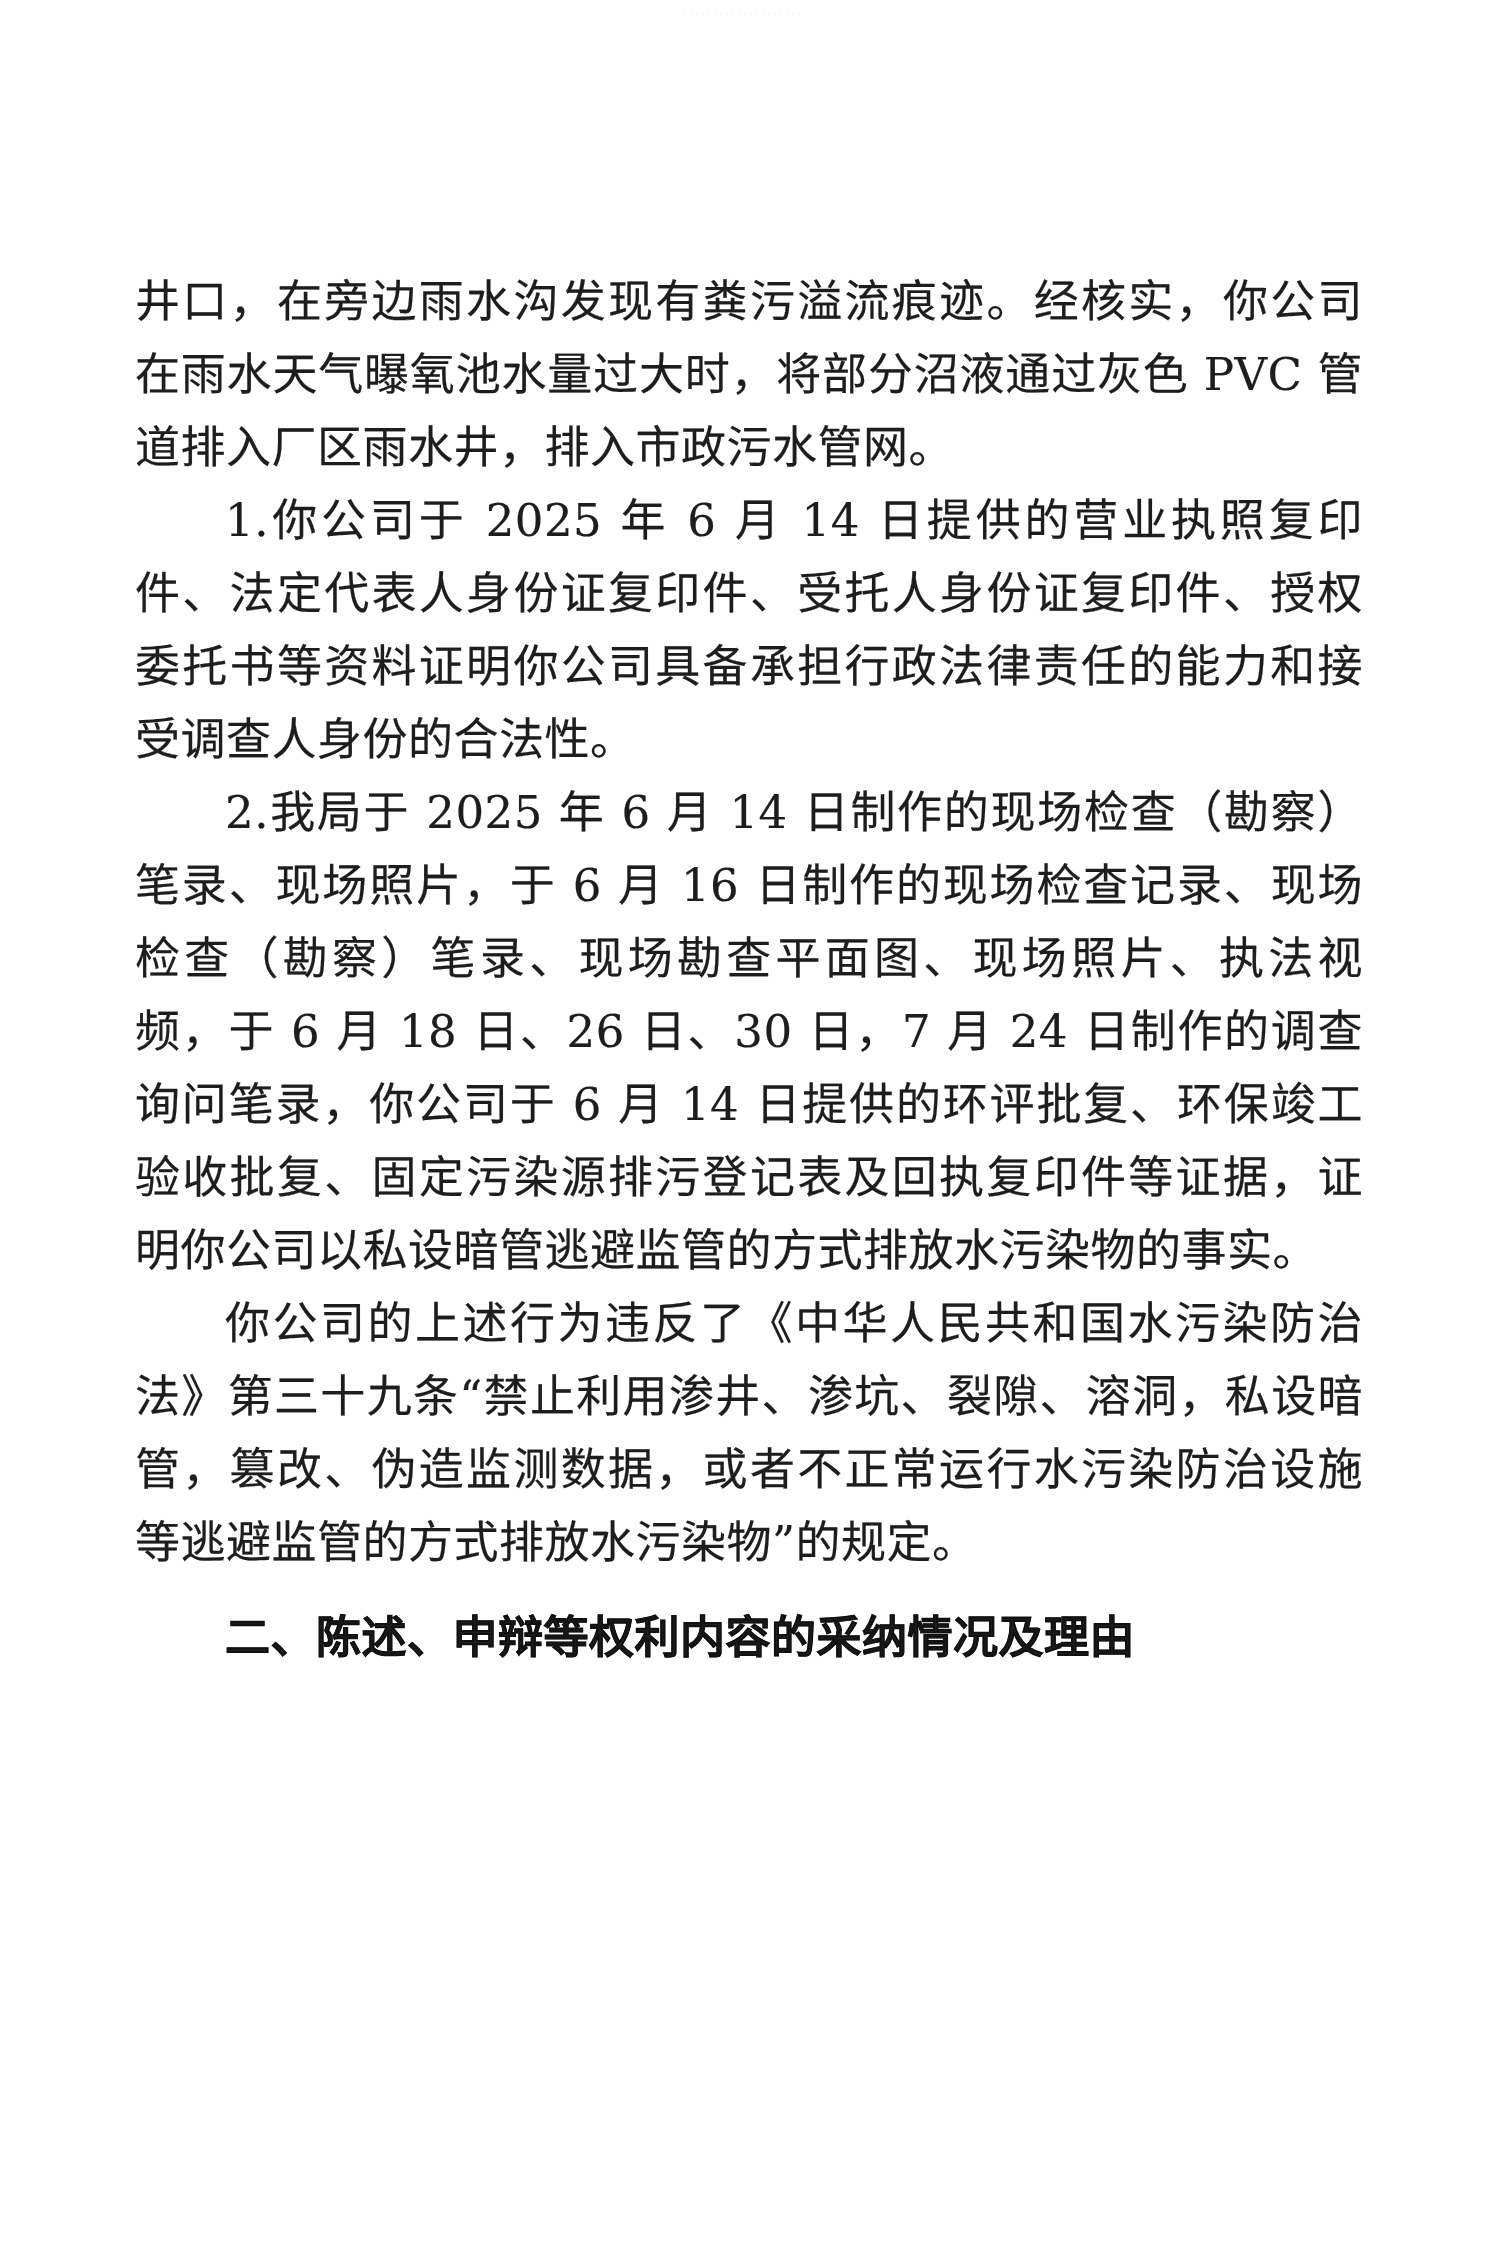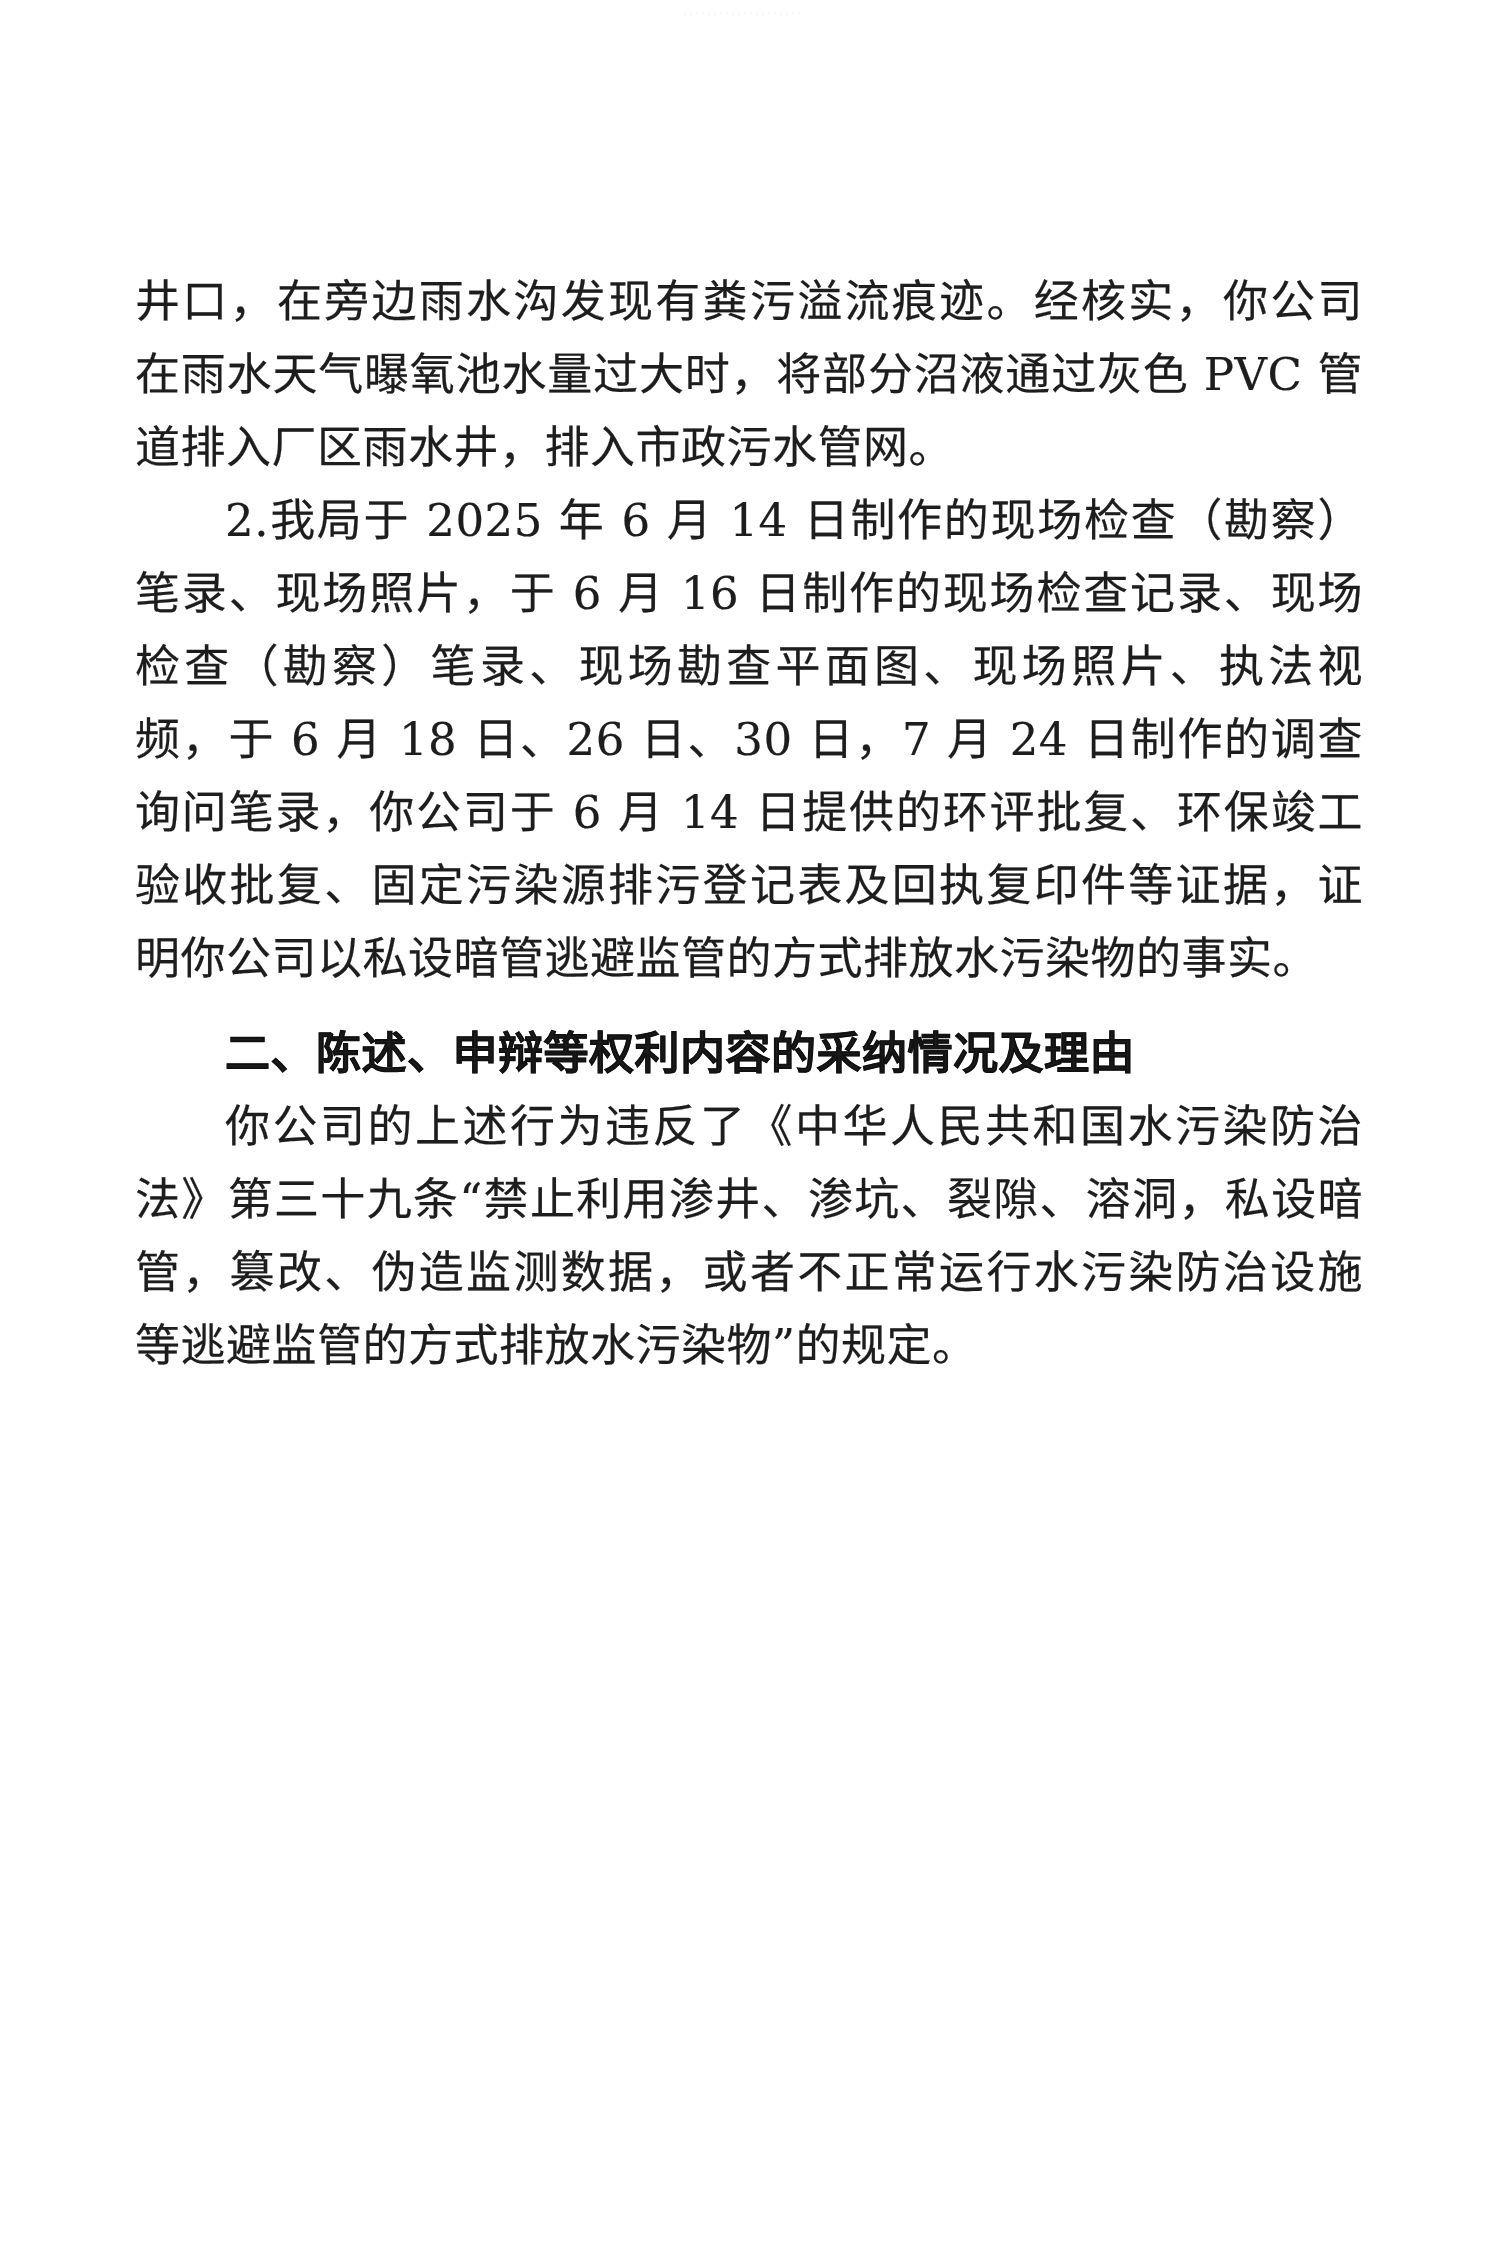--- a/index.html
+++ b/index.html
@@ -53,17 +53,18 @@
     -webkit-text-stroke: 0.6px #111;
   }
 </style>
 </head>
 <body>
 
 <div class="page">
   <div class="scan-artifact"></div>
   <div class="text-block" id="text-block">
       <p>井口，在旁边雨水沟发现有粪污溢流痕迹。经核实，你公司在雨水天气曝氧池水量过大时，将部分沼液通过灰色 PVC 管道排入厂区雨水井，排入市政污水管网。</p>
+      <p class="indent">1.你公司于 2025 年 6 月 14 日提供的营业执照复印件、法定代表人身份证复印件、受托人身份证复印件、授权委托书等资料证明你公司具备承担行政法律责任的能力和接受调查人身份的合法性。</p>
       <p class="indent">2.我局于 2025 年 6 月 14 日制作的现场检查（勘察）笔录、现场照片，于 6 月 16 日制作的现场检查记录、现场检查（勘察）笔录、现场勘查平面图、现场照片、执法视频，于 6 月 18 日、26 日、30 日，7 月 24 日制作的调查询问笔录，你公司于 6 月 14 日提供的环评批复、环保竣工验收批复、固定污染源排污登记表及回执复印件等证据，证明你公司以私设暗管逃避监管的方式排放水污染物的事实。</p>
+      <p class="indent">你公司的上述行为违反了《中华人民共和国水污染防治法》第三十九条“禁止利用渗井、渗坑、裂隙、溶洞，私设暗管，篡改、伪造监测数据，或者不正常运行水污染防治设施等逃避监管的方式排放水污染物”的规定。</p>
       <p class="indent bold">二、陈述、申辩等权利内容的采纳情况及理由</p>
-      <p class="indent">你公司的上述行为违反了《中华人民共和国水污染防治法》第三十九条“禁止利用渗井、渗坑、裂隙、溶洞，私设暗管，篡改、伪造监测数据，或者不正常运行水污染防治设施等逃避监管的方式排放水污染物”的规定。</p>
     </div>
 </div>
 
 </body></html>

